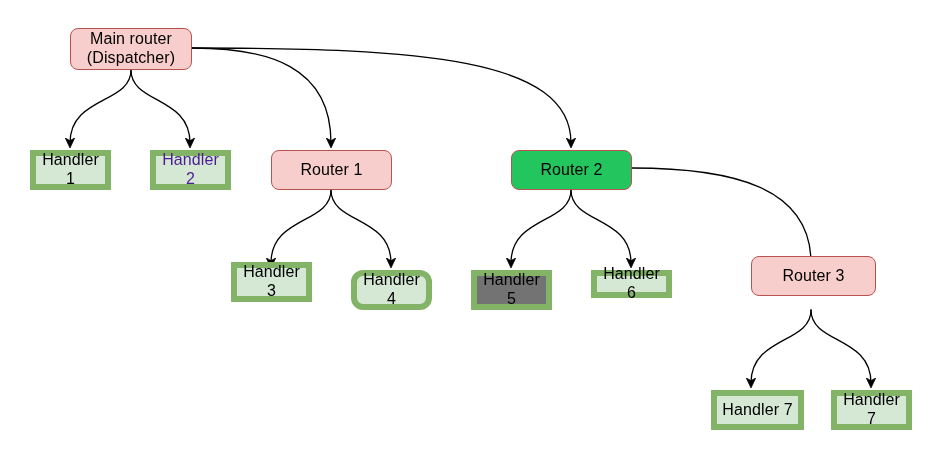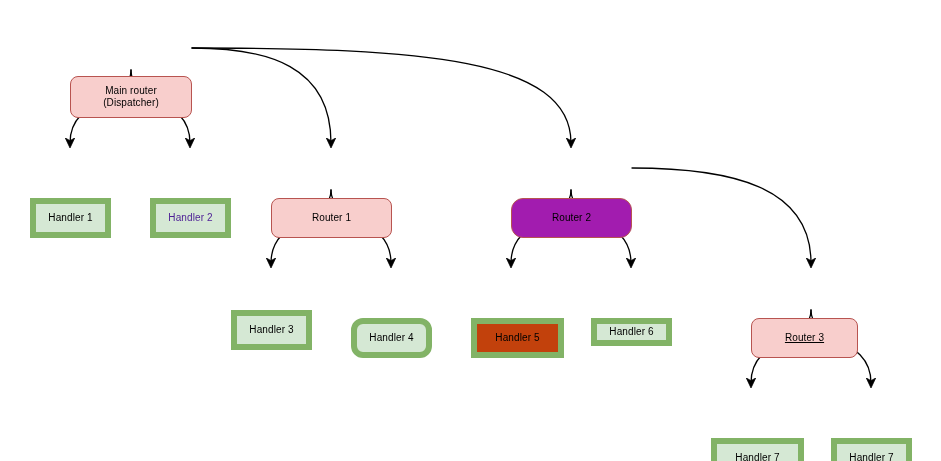--- a/index.html
+++ b/index.html
@@ -26,26 +26,25 @@
     height: 461px;
     pointer-events: none;
   }
   .node {
     position: absolute;
     box-sizing: border-box;
     display: flex;
     align-items: center;
     justify-content: center;
     text-align: center;
-    font-size: 10px;
+    font-size: 16px;
     line-height: 1.18;
     color: #000000;
     letter-spacing: 0.1px;
     white-space: pre-line;
-    margin-top: 48px;
   }
   .node.router {
     background: #f8cecc;
     border: 1px solid #b85450;
     border-radius: 8px;
   }
   .node.handler {
     background: #d5e8d4;
     border: 6px solid #0f172a;
     border-radius: 0px;
@@ -80,23 +79,23 @@
         <path d="M 811,310 C 811,344 871,336 871,383"></path>
       </g>
   </svg>
 
   <div id="nodes-group">
       <div class="node router" style="left: 70px; top: 28px; width: 122px; height: 42px; background: rgb(248, 206, 204); border-color: rgb(184, 84, 80); color: rgb(0, 0, 0);"><span class="node-label">Main router
 (Dispatcher)</span></div>
       <div class="node handler" style="left: 30px; top: 150px; width: 81px; height: 40px; background: rgb(213, 232, 212); border-color: rgb(130, 179, 102); color: rgb(0, 0, 0);"><span class="node-label">Handler 1</span></div>
       <div class="node handler" style="left: 150px; top: 150px; width: 81px; height: 40px; background: rgb(213, 232, 212); border-color: rgb(130, 179, 102); color: #4c1d95;"><span class="node-label">Handler 2</span></div>
       <div class="node router" style="left: 271px; top: 150px; width: 121px; height: 40px; background: rgb(248, 206, 204); border-color: rgb(184, 84, 80); color: rgb(0, 0, 0); text-align: right;"><span class="node-label">Router 1</span></div>
-      <div class="node router" style="left: 511px; top: 150px; width: 121px; height: 40px; background: #a21caf; border-color: rgb(184, 84, 80); color: rgb(0, 0, 0); border-radius: 12px;"><span class="node-label">Router 2</span></div>
+      <div class="node router" style="left: 511px; top: 150px; width: 121px; height: 40px; background: #22c55e; border-color: rgb(184, 84, 80); color: rgb(0, 0, 0);"><span class="node-label">Router 2</span></div>
       <div class="node handler" style="left: 231px; top: 262px; width: 81px; height: 40px; background: rgb(213, 232, 212); border-color: rgb(130, 179, 102); color: rgb(0, 0, 0);"><span class="node-label">Handler 3</span></div>
       <div class="node handler" style="left: 351px; top: 270px; width: 81px; height: 40px; background: rgb(213, 232, 212); border-color: rgb(130, 179, 102); color: rgb(0, 0, 0); border-radius: 12px;"><span class="node-label">Handler 4</span></div>
-      <div class="node handler" style="left: 471px; top: 270px; width: 93px; height: 40px; background: #c2410c; border-color: rgb(130, 179, 102); color: rgb(0, 0, 0);"><span class="node-label">Handler 5</span></div>
+      <div class="node handler" style="left: 471px; top: 270px; width: 81px; height: 40px; background: #737373; border-color: rgb(130, 179, 102); color: rgb(0, 0, 0);"><span class="node-label">Handler 5</span></div>
       <div class="node handler" style="left: 591px; top: 270px; width: 81px; height: 28px; background: rgb(213, 232, 212); border-color: rgb(130, 179, 102); color: rgb(0, 0, 0);"><span class="node-label">Handler 6</span></div>
-      <div class="node router" style="left: 751px; top: 270px; width: 107px; height: 40px; background: rgb(248, 206, 204); border-color: rgb(184, 84, 80); color: rgb(0, 0, 0); text-decoration: underline;"><span class="node-label">Router 3</span></div>
+      <div class="node router" style="left: 751px; top: 256px; width: 125px; height: 40px; background: rgb(248, 206, 204); border-color: rgb(184, 84, 80); color: rgb(0, 0, 0);"><span class="node-label">Router 3</span></div>
       <div class="node handler" style="left: 711px; top: 390px; width: 93px; height: 40px; background: rgb(213, 232, 212); border-color: rgb(130, 179, 102); color: rgb(0, 0, 0);"><span class="node-label">Handler 7</span></div>
       <div class="node handler" style="left: 831px; top: 390px; width: 81px; height: 40px; background: rgb(213, 232, 212); border-color: rgb(130, 179, 102); color: rgb(0, 0, 0);"><span class="node-label">Handler 7</span></div>
     </div>
 
 </div>
 
 </body></html>

